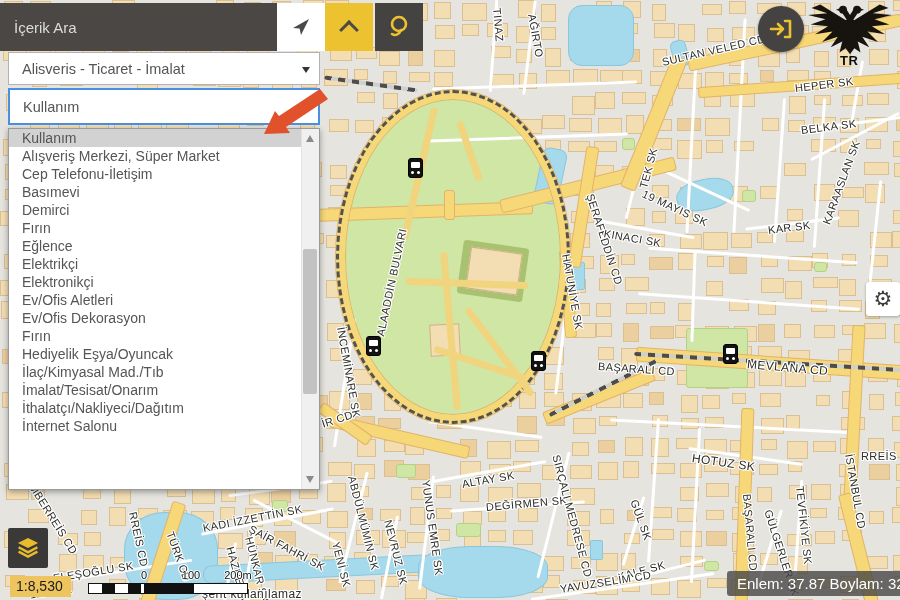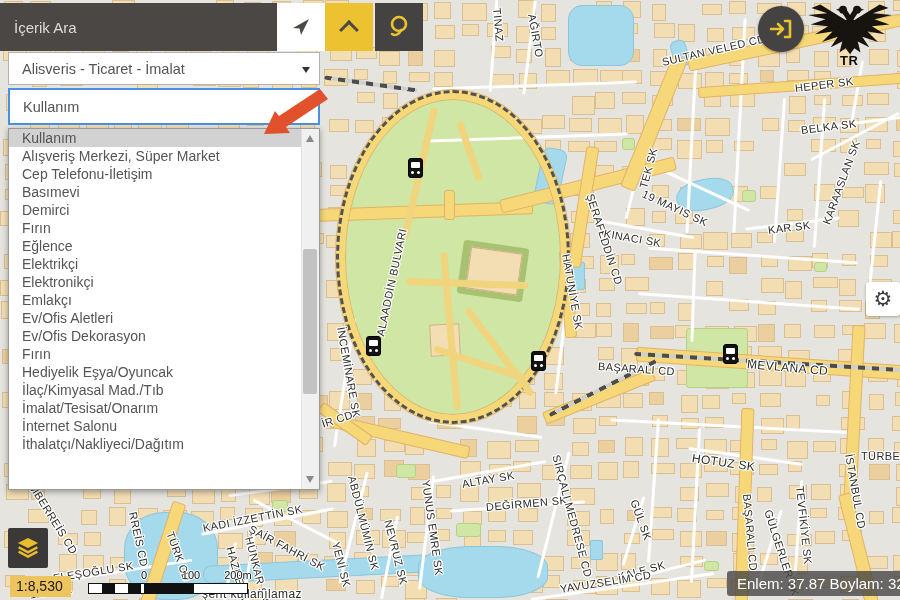--- a/index.html
+++ b/index.html
@@ -875,21 +875,21 @@
       <div class="slabel" style="left: 768px; top: 230px; font-size: 11px; transform: translateY(-50%) rotate(-7deg);">KAR SK</div>
       <div class="slabel" style="left: 826px; top: 224px; font-size: 11px; transform: translateY(-50%) rotate(-70deg);">KARAASLAN SK</div>
       <div class="slabel" style="left: 566px; top: 254px; font-size: 11px; transform: translateY(-50%) rotate(80deg);">HATUNİYE SK</div>
       <div class="slabel" style="left: 380px; top: 336px; font-size: 11px; transform: translateY(-50%) rotate(-78deg);">ALAADDİN BULVARI</div>
       <div class="slabel" style="left: 341px; top: 327px; font-size: 11px; transform: translateY(-50%) rotate(80deg);">İNCEMİNARE SK</div>
       <div class="slabel" style="left: 747px; top: 364px; font-size: 12px; transform: translateY(-50%) rotate(5deg);">MEVLANA CD</div>
       <div class="slabel" style="left: 598px; top: 366px; font-size: 11px; transform: translateY(-50%) rotate(4deg);">BAŞARALI CD</div>
       <div class="slabel" style="left: 747px; top: 494px; font-size: 11px; transform: translateY(-50%) rotate(85deg);">BAŞARALI CD</div>
       <div class="slabel" style="left: 692px; top: 458px; font-size: 12px; transform: translateY(-50%) rotate(8deg);">HOTUZ SK</div>
       <div class="slabel" style="left: 849px; top: 454px; font-size: 11px; transform: translateY(-50%) rotate(80deg);">İSTANBUL CD</div>
-      <div class="slabel" style="left: 861px; top: 456px; font-size: 11px; transform: translateY(-50%) rotate(0deg);">TÜRBE</div>
+      <div class="slabel" style="left: 861px; top: 456px; font-size: 11px; transform: translateY(-50%) rotate(0deg);">RREİS</div>
       <div class="slabel" style="left: 462px; top: 484px; font-size: 11px; transform: translateY(-50%) rotate(-10deg);">ALTAY SK</div>
       <div class="slabel" style="left: 486px; top: 507px; font-size: 11px; transform: translateY(-50%) rotate(-5deg);">DEĞİRMEN SK</div>
       <div class="slabel" style="left: 556px; top: 455px; font-size: 11px; transform: translateY(-50%) rotate(75deg);">SIRÇALI MEDRESE CD</div>
       <div class="slabel" style="left: 426px; top: 480px; font-size: 11px; transform: translateY(-50%) rotate(82deg);">YUNUS EMRE SK</div>
       <div class="slabel" style="left: 352px; top: 476px; font-size: 11px; transform: translateY(-50%) rotate(76deg);">ABDÜLMÜMİN SK</div>
       <div class="slabel" style="left: 388px; top: 520px; font-size: 11px; transform: translateY(-50%) rotate(76deg);">NEVRUZ SK</div>
       <div class="slabel" style="left: 336px; top: 542px; font-size: 11px; transform: translateY(-50%) rotate(76deg);">YENİ SK</div>
       <div class="slabel" style="left: 634px; top: 500px; font-size: 11px; transform: translateY(-50%) rotate(70deg);">GÜL SK</div>
       <div class="slabel" style="left: 618px; top: 577px; font-size: 11px; transform: translateY(-50%) rotate(-15deg);">KALE SK</div>
       <div class="slabel" style="left: 800px; top: 486px; font-size: 11px; transform: translateY(-50%) rotate(84deg);">TEVFİKİYE SK</div>
@@ -946,29 +946,28 @@
       <div id="options">
           <div class="opt sel">Kullanım</div>
           <div class="opt">Alışveriş Merkezi, Süper Market</div>
           <div class="opt">Cep Telefonu-İletişim</div>
           <div class="opt">Basımevi</div>
           <div class="opt">Demirci</div>
           <div class="opt">Fırın</div>
           <div class="opt">Eğlence</div>
           <div class="opt">Elektrikçi</div>
           <div class="opt">Elektronikçi</div>
-          <div class="opt">Emlakçı</div>
           <div class="opt">Ev/Ofis Aletleri</div>
           <div class="opt">Ev/Ofis Dekorasyon</div>
           <div class="opt">Fırın</div>
           <div class="opt">Hediyelik Eşya/Oyuncak</div>
           <div class="opt">İlaç/Kimyasal Mad./Tıb</div>
           <div class="opt">İmalat/Tesisat/Onarım</div>
+          <div class="opt">İthalatçı/Nakliyeci/Dağıtım</div>
           <div class="opt">İnternet Salonu</div>
-          <div class="opt">İthalatçı/Nakliyeci/Dağıtım</div>
         </div>
       <div id="scrollbar">
         <div id="sb-up" class="sb-arrow"></div>
         <div id="sb-thumb"></div>
         <div id="sb-down" class="sb-arrow"></div>
       </div>
     </div>
   </div>
 
   <svg id="red-arrow" class="abs" viewBox="0 0 74 54">

